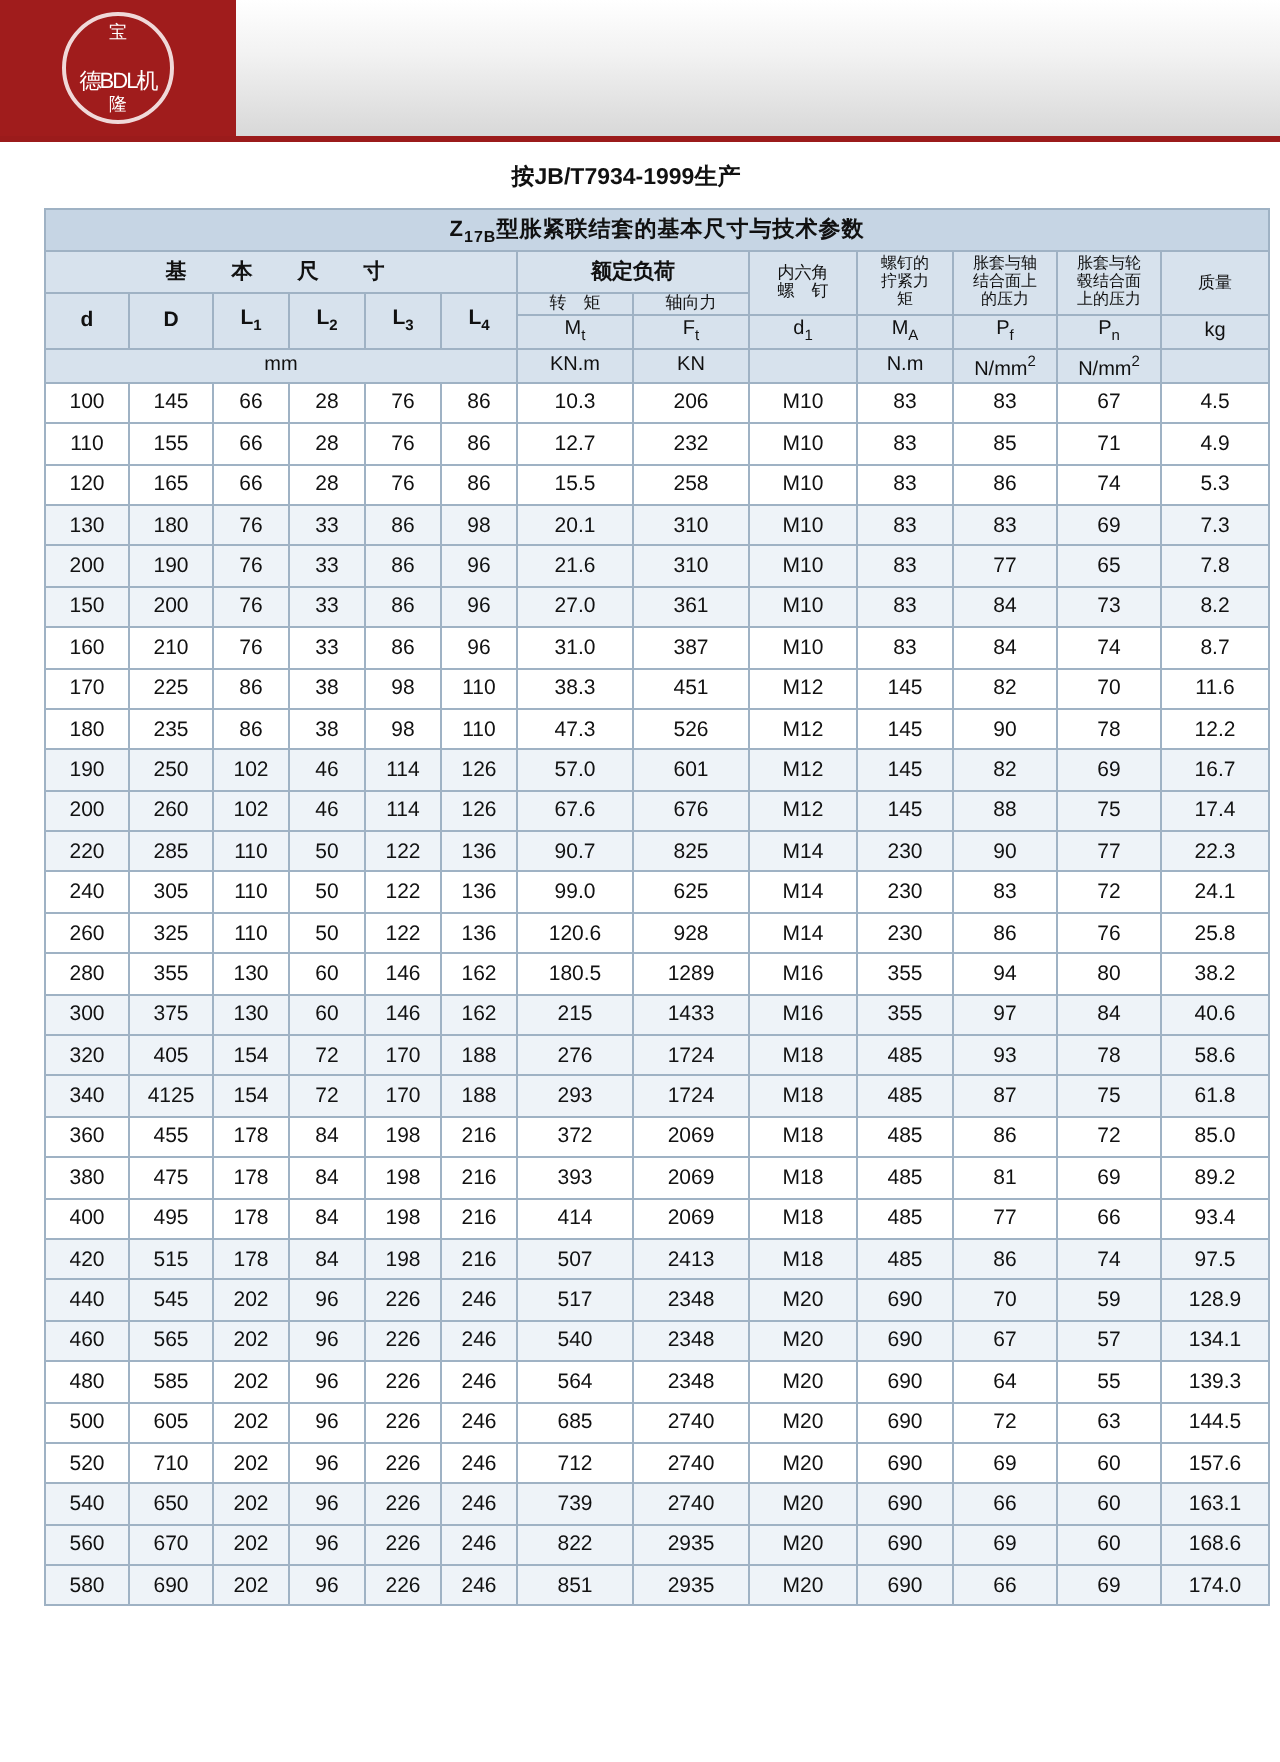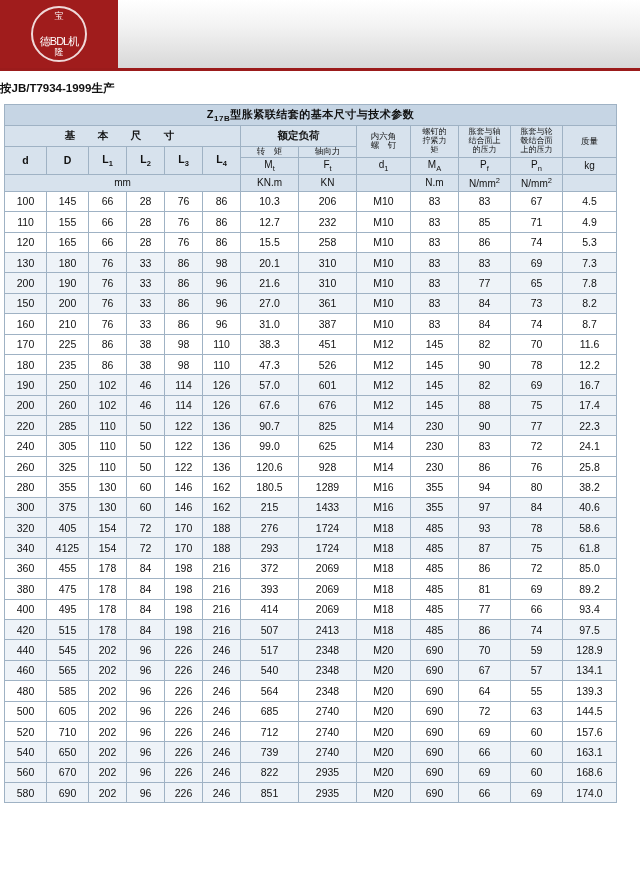--- a/index.html
+++ b/index.html
@@ -69,30 +69,30 @@
     color: #1b1b1b;
     letter-spacing: 1px;
   }
   .main-title .sub {
     font-size: 13px;
     vertical-align: sub;
   }
 
   
   .std-note {
-    text-align: left;
+    text-align: center;
     font-size: 11.5px;
     font-weight: bold;
     color: #111;
     padding: 10px 14px 8px 0;
   }
 
   
   .table-wrap {
-    padding: 0 4px;
+    padding: 0 22px;
   }
   table.spec {
     width: 612px;
     border-collapse: collapse;
     table-layout: fixed;
     font-size: 10.5px;
   }
   table.spec th, table.spec td {
     border: 1px solid #9fb2c4;
     text-align: center;

